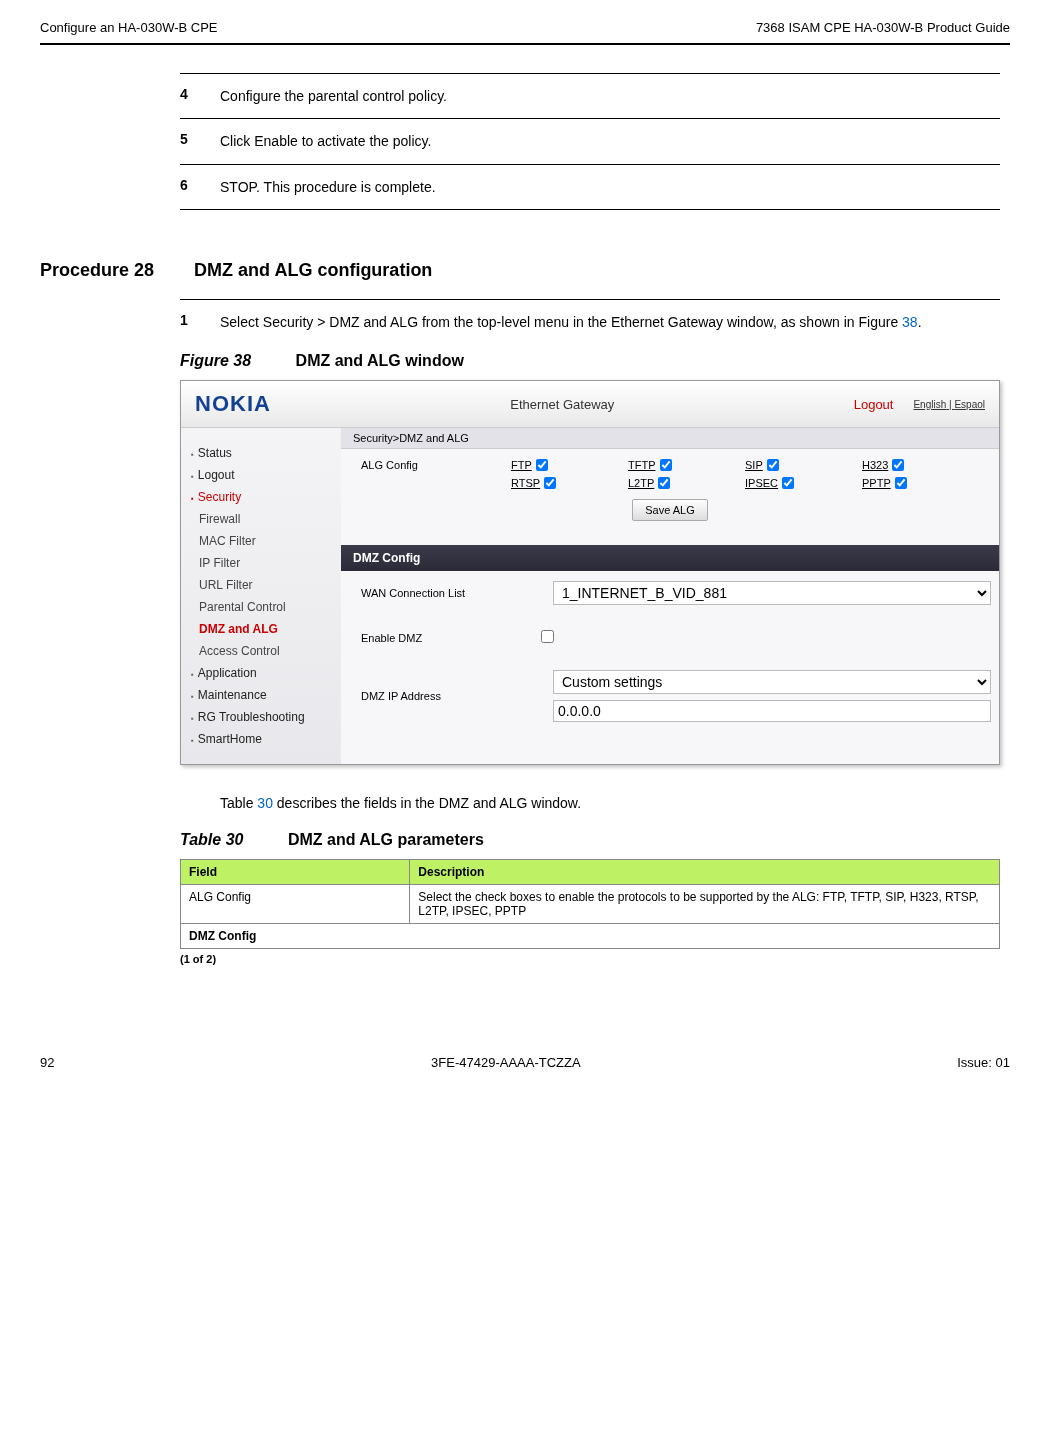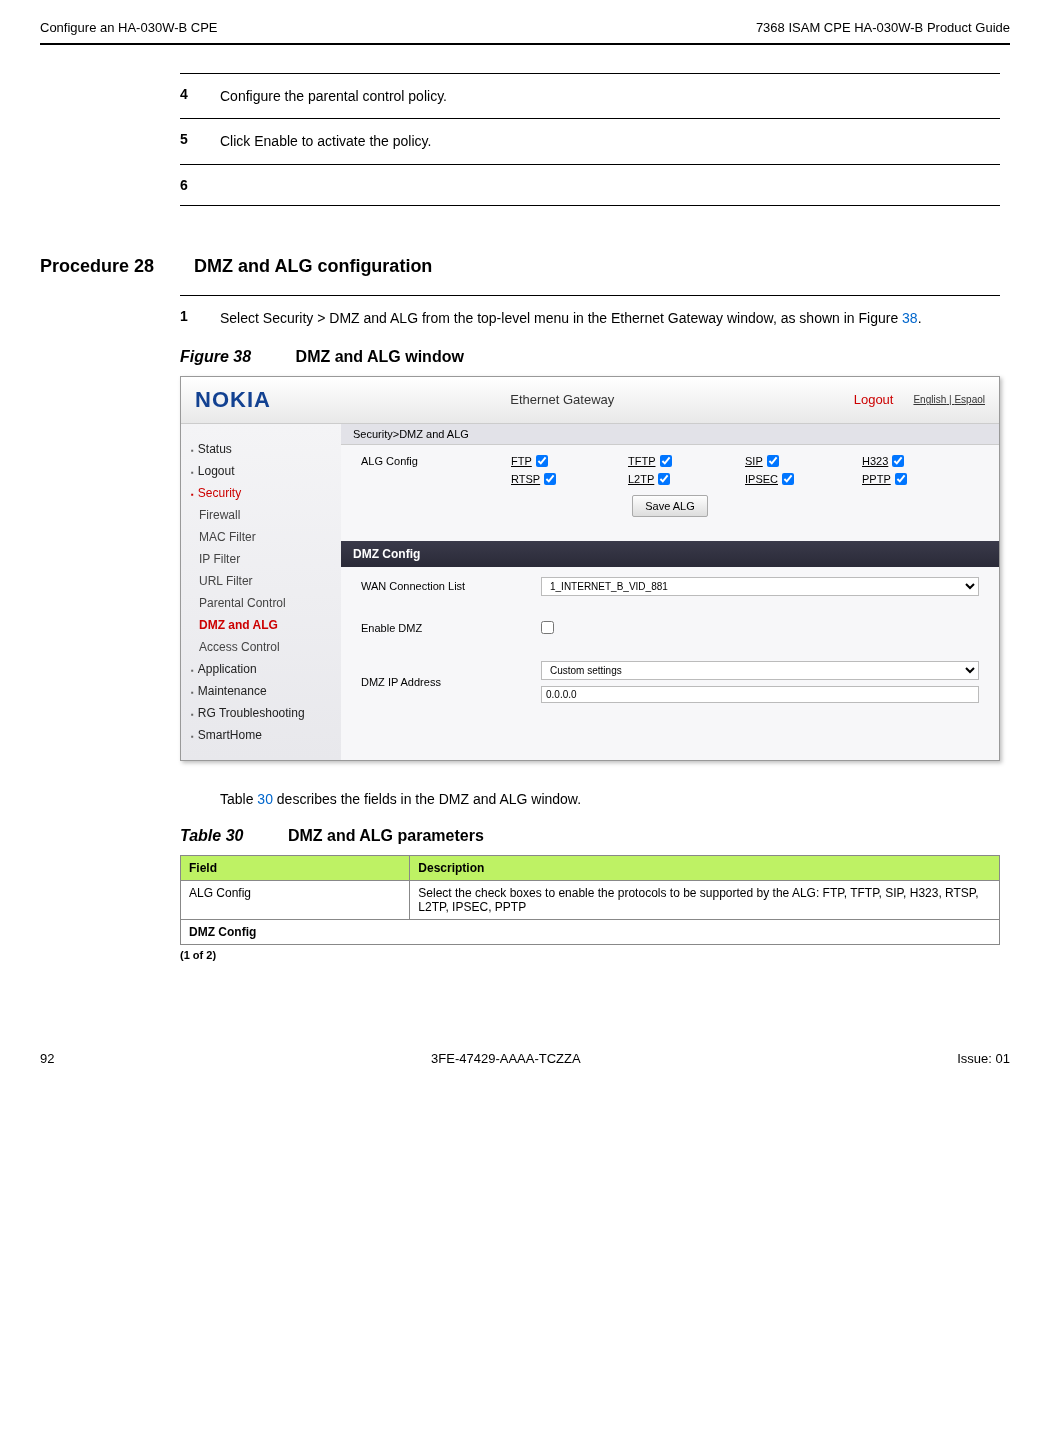--- a/index.html
+++ b/index.html
@@ -37,21 +37,21 @@
 .main-pane { flex: 1; background: #f7f7f9; padding: 0 0 32px 0; font-size: 12px; }
 .crumb { background: #e2e2e8; padding: 4px 12px; font-size: 11px; border-bottom: 1px solid #ccc; }
 .section-bar { background: linear-gradient(#3a3a4a,#2a2a38); color: #fff; padding: 6px 12px; font-weight: bold; font-size: 12px; margin-top: 14px; }
 .form-area { padding: 10px 20px; }
 .alg-grid { display: grid; grid-template-columns: 150px repeat(4, 1fr); row-gap: 6px; align-items: center; font-size: 11px; }
 .chk { display: inline-flex; align-items: flex-start; gap: 4px; text-decoration: underline; }
 .chk input { width: 12px; height: 12px; }
 .btn { background: linear-gradient(#fefefe,#ddd); border: 1px solid #aaa; padding: 4px 12px; font-size: 11px; border-radius: 2px; cursor: pointer; }
 .btn-row { text-align: center; margin-top: 10px; }
 .dmz-grid { display: grid; grid-template-columns: 180px 1fr; row-gap: 25px; align-items: center; font-size: 11px; }
-.dmz-grid select, .dmz-grid input[type="text"] { width: 100%; padding: 2px 4px; border: 1px solid #bbb; background: #fff; font-size: 10px; }
+.dmz-grid select, .dmz-grid input[type="text"] { width: 100%; padding: 2px 4px; border: 1px solid #bbb; background: #fff; font-size: 14px; margin-left: 12px; }
 .param-table { width: 100%; border-collapse: collapse; font-size: 12px; }
 .param-table th, .param-table td { border: 1px solid #888; padding: 5px 8px; text-align: left; vertical-align: top; }
 .param-table th { background: #bef264; font-weight: bold; }
 .param-table .span-row td { font-weight: bold; }
 .tbl-pager { font-size: 11px; font-weight: bold; margin-top: 4px; }
 .page-footer { display: flex; justify-content: space-between; font-size: 13px; margin-top: 90px; }
 </style>
 </head>
 <body>
 
@@ -68,20 +68,21 @@
     <span class="step-text">Configure the parental control policy.</span>
   </div>
   <hr class="thin-rule">
   <div class="step-row">
     <span class="step-num">5</span>
     <span class="step-text">Click Enable to activate the policy.</span>
   </div>
   <hr class="thin-rule">
   <div class="step-row">
     <span class="step-num">6</span>
+    <span class="step-text">STOP. This procedure is complete.</span>
   </div>
   <hr class="thin-rule">
 </div>
 
 <div class="sec-heading">
   <span class="proc-label">Procedure 28</span>
   <span>DMZ and ALG configuration</span>
 </div>
 
 <div class="steps">

